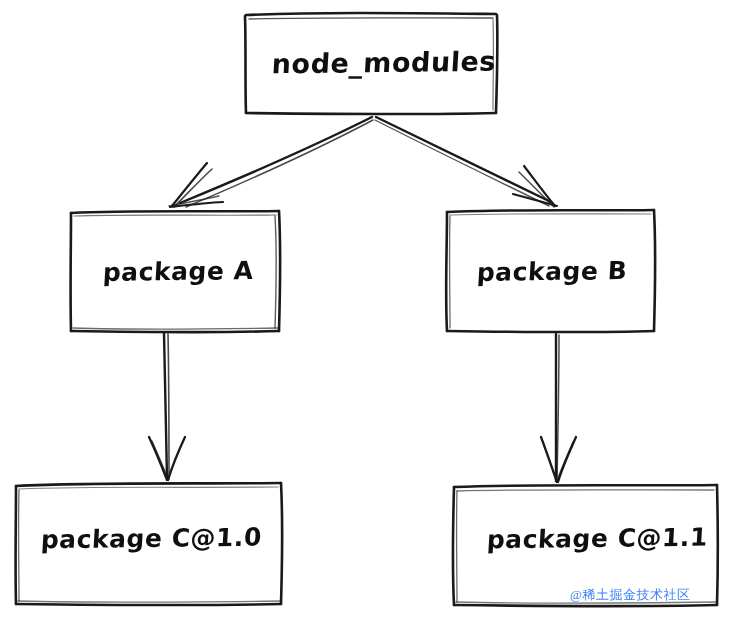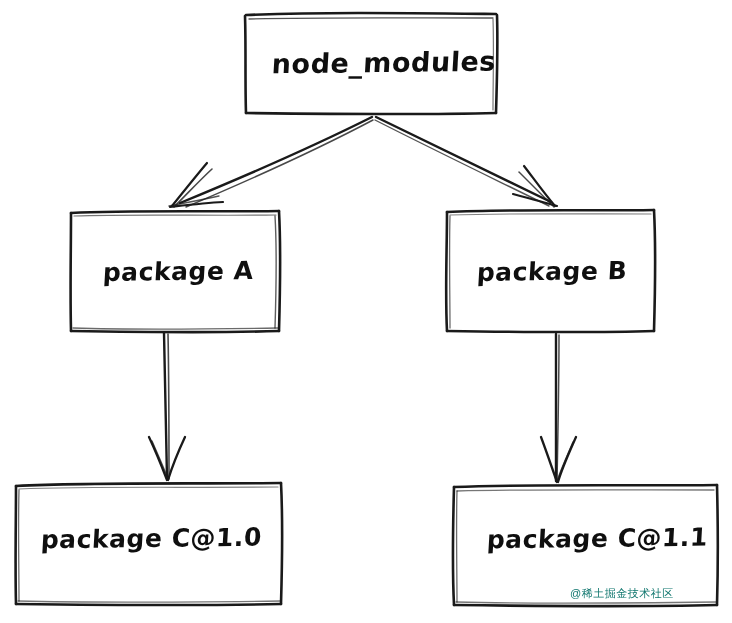--- a/index.html
+++ b/index.html
@@ -60,23 +60,23 @@
   }
   .label-package-c11 {
     left: 487px;
     top: 524px;
     font-size: 25px;
   }
   .watermark {
     position: absolute;
     left: 570px;
     top: 586px;
-    font-size: 11px;
-    color: #0f766e;
-    font-family: Liberation Sans, sans-serif;
+    font-size: 13px;
+    color: #3b82f6;
+    font-family: Liberation Serif, serif;
     letter-spacing: 0.5px;
     white-space: nowrap;
     user-select: none;
   }
 </style>
 </head>
 <body>
 
 <div id="diagram-root">
 

